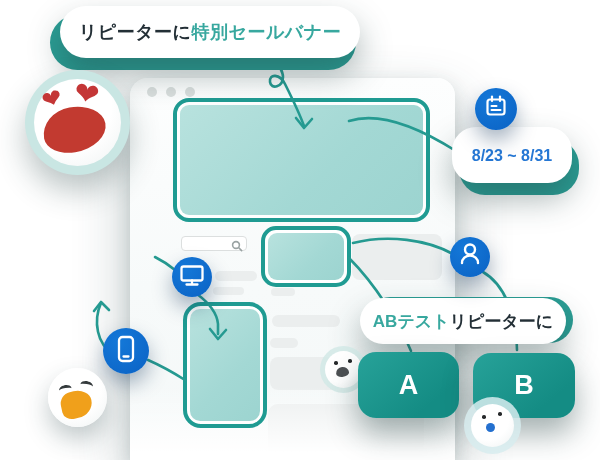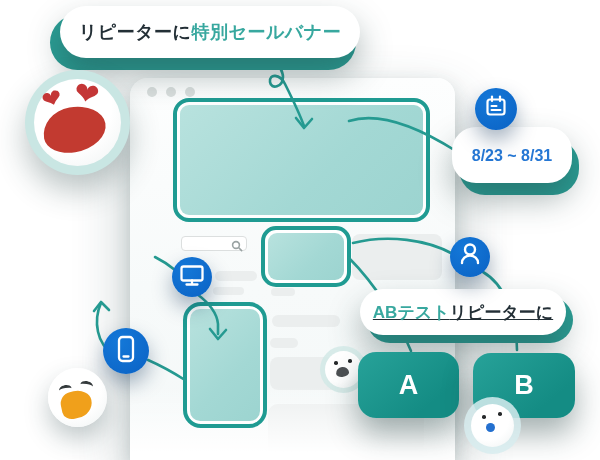--- a/index.html
+++ b/index.html
@@ -43,21 +43,21 @@
   .top-pill-shadow { left:50px; top:15px; width:306px; height:55px; border-radius:28px; }
   .top-pill { left:60px; top:6px; width:300px; height:52px; border-radius:26px;
     font-size:18px; letter-spacing:.5px; }
 
   .date-pill-shadow { left:459px; top:139px; width:120px; height:56px; border-radius:26px; }
   .date-pill { left:452px; top:127px; width:120px; height:56px; border-radius:24px;
     flex-direction:column; font-size:16px; line-height:21px; }
   .blue-text { color:#2577d4;text-align:right; }
 
   .ab-pill-shadow { left:367px; top:297px; width:206px; height:46px; border-radius:23px; }
-  .ab-pill { left:360px; top:289px; width:206px; height:46px; border-radius:23px; font-size:17px;text-decoration:underline; }
+  .ab-pill { left:360px; top:298px; width:206px; height:46px; border-radius:23px; font-size:17px; }
 
   
   .teal-btn { display:flex; align-items:center; justify-content:center; color:#ffffff;
     font-weight:bold; background:linear-gradient(140deg,#27a299 0%,#148c84 75%);
     box-shadow:0 16px 30px rgba(30,60,60,.40); }
   .resize-btn { left:59px; top:212px; width:101px; height:86px; border-radius:26px; font-size:22px; }
   .variant-a { left:358px; top:352px; width:101px; height:66px; border-radius:18px; font-size:27px; }
   .variant-b { left:473px; top:353px; width:102px; height:65px; border-radius:18px; font-size:27px; }
 
   

